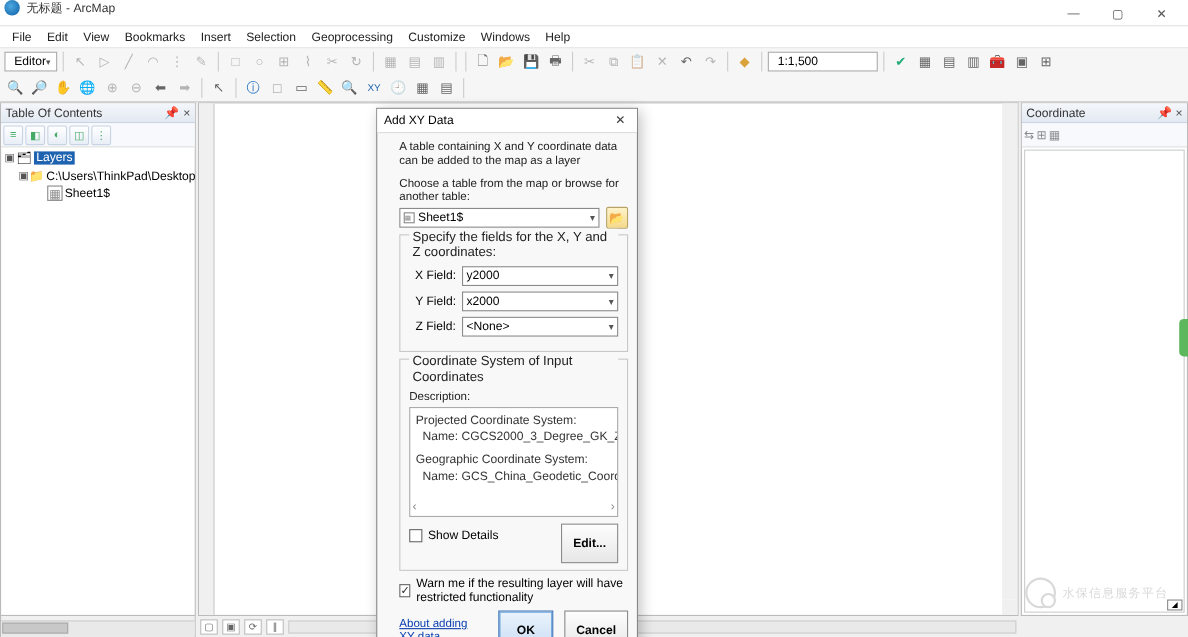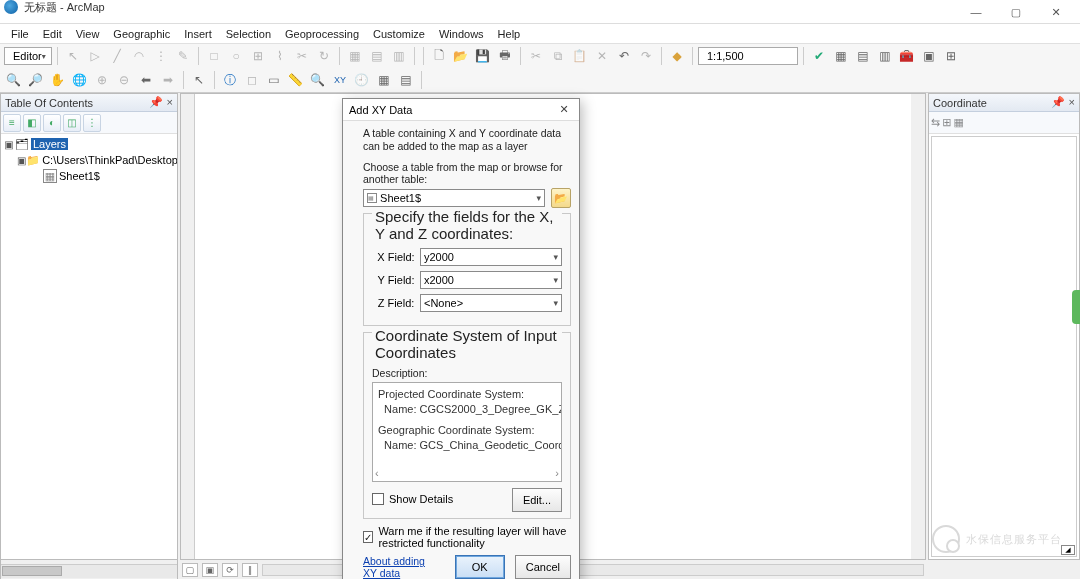--- a/index.html
+++ b/index.html
@@ -67,29 +67,29 @@
 .dlg-title { height:22px; background:#fff; display:flex; align-items:center; padding:0 6px; border-bottom:1px solid #ddd; }
 .dlg-title .x { margin-left:auto; width:18px; height:18px; display:flex;align-items:center;justify-content:center; color:#444; }
 .dlg-body { padding:6px 8px 8px;margin-left:12px; }
 .dlg-desc { font-size:10.5px; color:#222; line-height:1.25; margin-bottom:8px; }
 .dlg-label { font-size:10.5px; color:#222; margin-bottom:3px; }
 .row { display:flex; align-items:center; gap:6px; margin-bottom:5px;}
 .combo { flex:1; height:18px; border:1px solid #8a8a8a; background:#fff; display:flex; align-items:center; padding:0 3px; }
 .combo::after { content:"▾"; font-size:9px; color:#555; margin-left:auto;}
 .browse { width:20px; height:20px; border:1px solid #b8a367; background:linear-gradient(#fef3c8,#f4d98a); border-radius:2px; display:flex;align-items:center;justify-content:center;font-size:11px;}
 .fieldset { border:1px solid #c8c8c8; padding:6px 8px 8px; margin-bottom:6px; }
-.fieldset-legend { font-size:15px; color:#222; margin:-12px 0 6px 0; background:#f8f8f8; display:inline-block; padding:0 3px;}
+.fieldset-legend { font-size:12px; color:#222; margin:-12px 0 6px 0; background:#f8f8f8; display:inline-block; padding:0 3px;}
 .field-row { display:flex; align-items:center; margin-bottom:5px; }
 .field-row label { width:48px; font-size:11px;text-align:center; }
 .field-row .combo { flex:1; }
 .desc-box { border:1px solid #aaa; background:#fff; height:100px; padding:4px 5px; font-size:10.5px; color:#333; line-height:1.35; position:relative; overflow:hidden;}
 .desc-box .hscroll { position:absolute; left:2px; right:2px; bottom:2px; height:12px; display:flex; justify-content:space-between; align-items:center; color:#888;}
 .chk-row { display:flex; align-items:center; gap:5px; margin-top:5px; font-size:10.5px;}
 .chk { width:12px; height:12px; border:1px solid #666; background:#fff; display:flex;align-items:center;justify-content:center;font-size:10px; color:#222;}
-.btn { height:24px; padding:0 10px; border:1px solid #8a8a8a; background:linear-gradient(#fdfdfd,#e7e7e7); font-size:11px; display:inline-flex; align-items:center; justify-content:center;}
+.btn { height:36px; padding:0 10px; border:1px solid #8a8a8a; background:linear-gradient(#fdfdfd,#e7e7e7); font-size:11px; display:inline-flex; align-items:center; justify-content:center;font-weight:bold;}
 .btn.primary { border:1px solid #3a74b6; background:linear-gradient(#eaf3fc,#c9def5); box-shadow:0 0 0 1px #6fa7df inset; }
 .link { color:#0a3fb0; text-decoration:underline; font-size:10.5px; }
 .dlg-foot { display:flex; align-items:center; gap:10px; margin-top:6px; }
 .dlg-foot .spacer { flex:1; }
 .details-row { display:flex; align-items:flex-start; justify-content:space-between; margin-top:6px;}
 
 
 .watermark { position:absolute; right:18px; bottom:26px; color:#d9d9d9; font-size:24px; display:flex; align-items:center; gap:6px; letter-spacing:1px; font-weight:500;}
 .watermark .logo { width:28px; height:28px; border:2px solid #d9d9d9; border-radius:50%; position:relative;}
 .watermark .logo::after{content:""; position:absolute; width:10px; height:10px; border:2px solid #d9d9d9; border-radius:50%; right:-2px; bottom:-2px; background:#fff;}
@@ -104,21 +104,21 @@
     <div class="win-btn">—</div>
     <div class="win-btn">▢</div>
     <div class="win-btn">✕</div>
   </div>
 </div>
 
 <div class="menubar">
   <div class="mitem">File</div>
   <div class="mitem">Edit</div>
   <div class="mitem">View</div>
-  <div class="mitem">Geographic</div>
+  <div class="mitem">Bookmarks</div>
   <div class="mitem">Insert</div>
   <div class="mitem">Selection</div>
   <div class="mitem">Geoprocessing</div>
   <div class="mitem">Customize</div>
   <div class="mitem">Windows</div>
   <div class="mitem">Help</div>
 </div>
 
 <div class="toolbars">
   <div class="tb-row">

